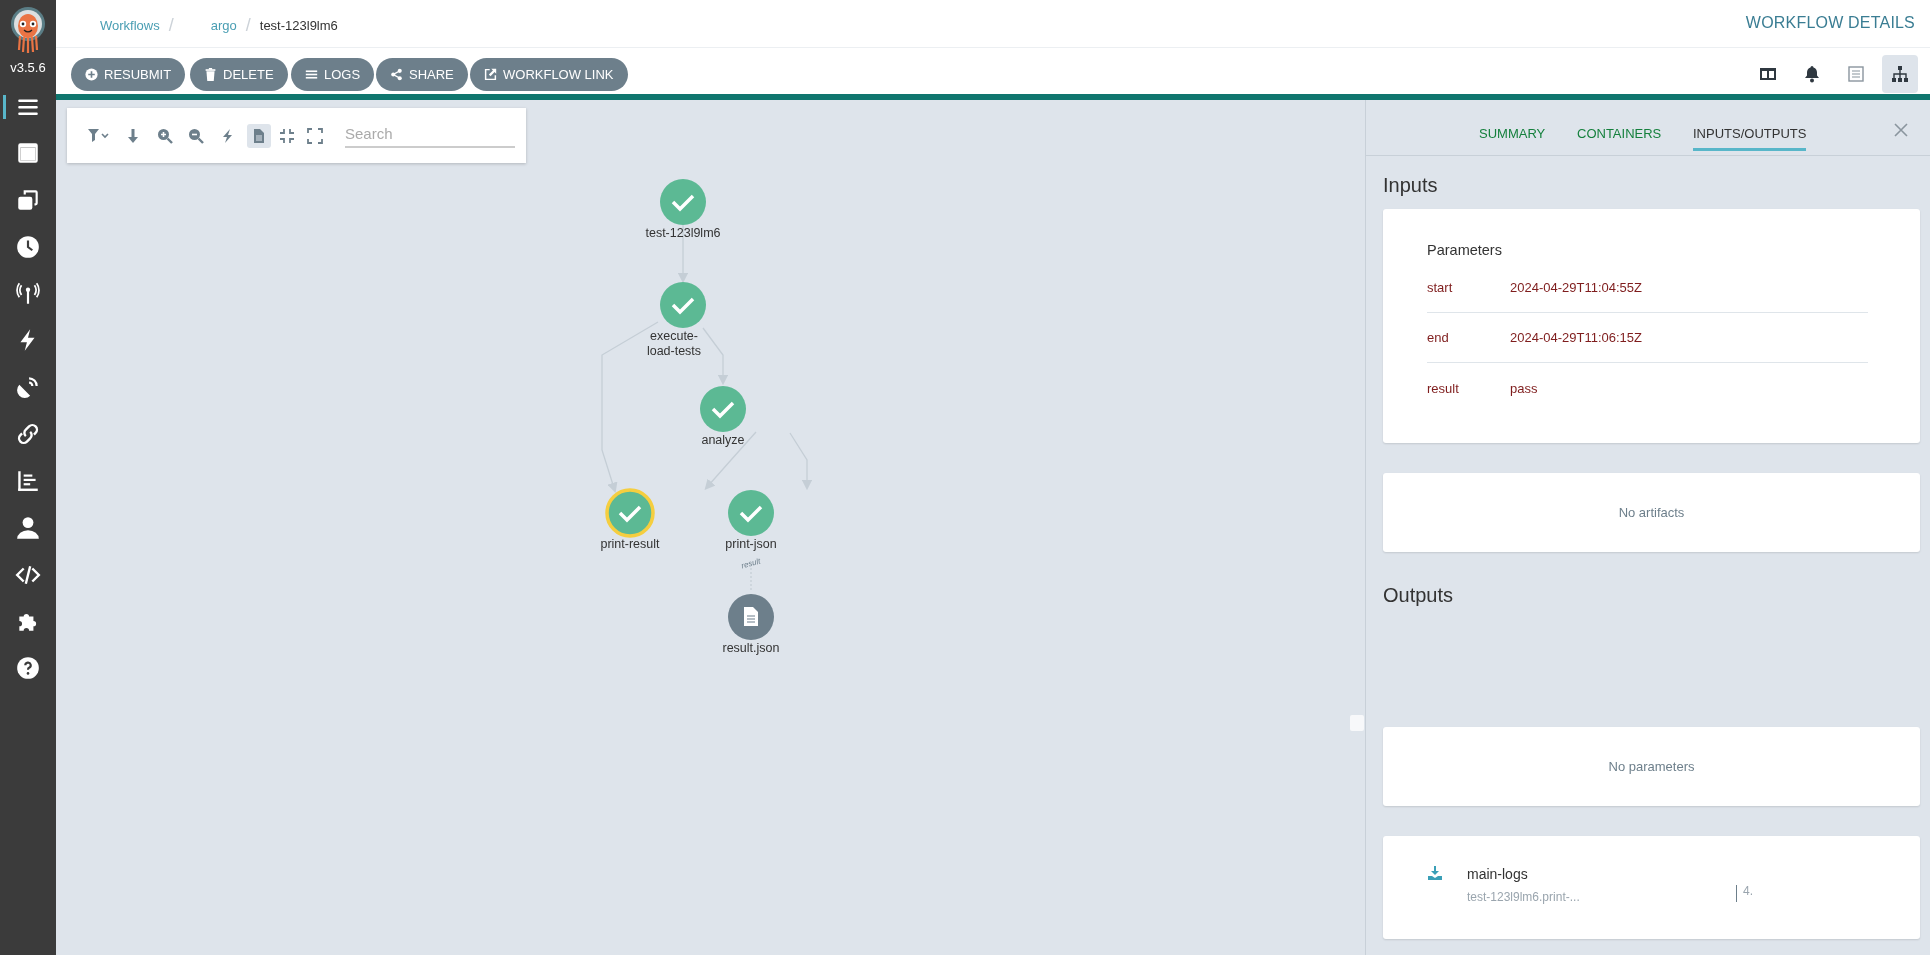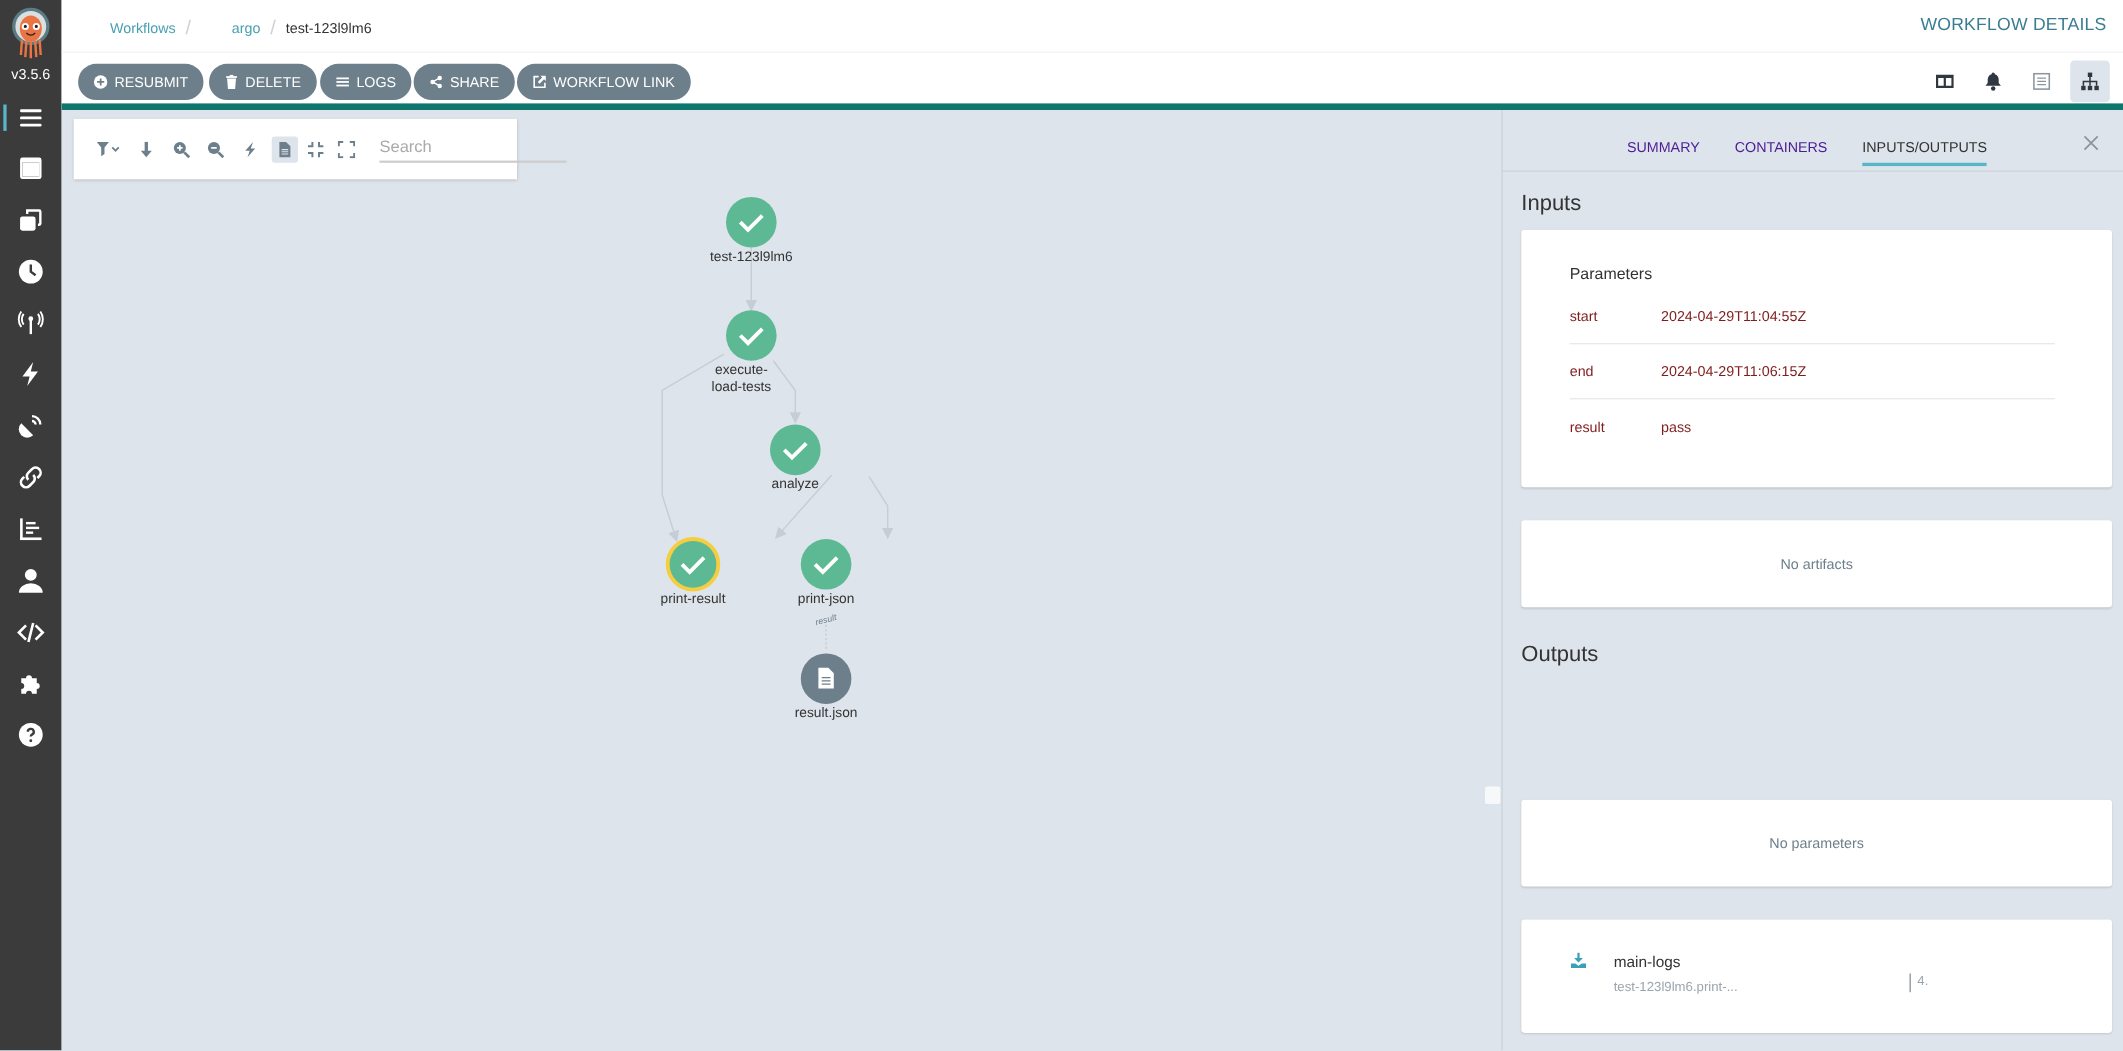--- a/index.html
+++ b/index.html
@@ -24,37 +24,37 @@
 
   .actionbar { position: absolute; left: 56px; top: 48px; right: 0; height: 52px; background: #fff; border-bottom: 6px solid #0f766e; }
   .btn { position: absolute; top: 10px; height: 33px; border-radius: 17px; background: #6d7f8b; color: #fff; font-size: 13px; display: flex; align-items: center; padding: 0 14px; cursor: pointer; white-space: nowrap; }
   .btn svg { width: 13px; height: 13px; fill: #fff; margin-right: 6px; }
   .view-icon { position: absolute; top: 7px; width: 36px; height: 38px; display: flex; align-items: center; justify-content: center; border-radius: 4px; cursor: pointer; }
   .view-icon svg { width: 18px; height: 18px; fill: #2f3840; }
   .view-icon.active { background: #dee4eb; }
 
   
   .canvas { position: absolute; left: 56px; top: 100px; width: 1309px; height: 855px; background: #dee4eb; }
-  .graph-toolbar { position: absolute; left: 11px; top: 8px; width: 403px; height: 55px; background: #fff; box-shadow: 0 1px 3px rgba(0,0,0,0.2); }
+  .graph-toolbar { position: absolute; left: 11px; top: 8px; width: 459px; height: 55px; background: #fff; box-shadow: 0 1px 3px rgba(0,0,0,0.2); }
   .gt-icon { position: absolute; top: 16px; width: 24px; height: 24px; display: flex; align-items: center; justify-content: center; cursor: pointer; border-radius: 3px; }
   .gt-icon svg { width: 16px; height: 16px; fill: #6d7f8b; }
   .gt-icon.active { background: #dee4eb; }
   .gt-search { position: absolute; left: 278px; top: 12px; width: 170px; height: 28px; border: none; border-bottom: 2px solid #ccc; font-size: 15px; color: #333; outline: none; font-family: "Liberation Sans", sans-serif; background: transparent; }
   .gt-search::placeholder { color: #aaa; }
 
   .graph-svg { position: absolute; left: 0; top: 0; }
   .node-label { position: absolute; transform: translateX(-50%); font-size: 12.5px; color: #333; text-align: center; line-height: 15px; white-space: nowrap; }
   .node { cursor: pointer; }
 
   .splitter-handle { position: absolute; left: 1294px; top: 615px; width: 14px; height: 16px; background: #f7f8fa; border-radius: 2px; }
 
   
   .panel { position: absolute; left: 1365px; top: 100px; width: 565px; height: 855px; background: #dee4eb; border-left: 1px solid #c8d0d8; }
   .tabs { position: absolute; left: 0; top: 0; width: 565px; height: 56px; border-bottom: 1px solid #c8d0d8; }
-  .tab { position: absolute; top: 26px; font-size: 13px; color: #4c1d95; cursor: pointer; }
+  .tab { position: absolute; top: 26px; font-size: 13px; color: #15803d; cursor: pointer; }
   .tab.active { color: #333; }
   .tab.active::after { content: ""; position: absolute; left: 0; right: 0; top: 22px; height: 3px; background: #58b6c9; }
   .close-btn { position: absolute; right: 20px; top: 22px; width: 18px; height: 18px; cursor: pointer; }
   .close-btn svg { width: 16px; height: 16px; stroke: #8a959e; stroke-width: 1.6; }
 
   .section-title { position: absolute; left: 17px; font-size: 20px; color: #333; }
   .card { position: absolute; left: 17px; width: 537px; background: #fff; border-radius: 3px; box-shadow: 0 1px 2px rgba(0,0,0,0.12); }
   .params-title { position: absolute; left: 44px; top: 33px; font-size: 14.5px; color: #333; }
   .param-row { position: absolute; left: 44px; width: 441px; height: 50px; font-size: 13px; color: #7f1d1d; }
   .param-row .k { position: absolute; left: 0; top: 0; }

